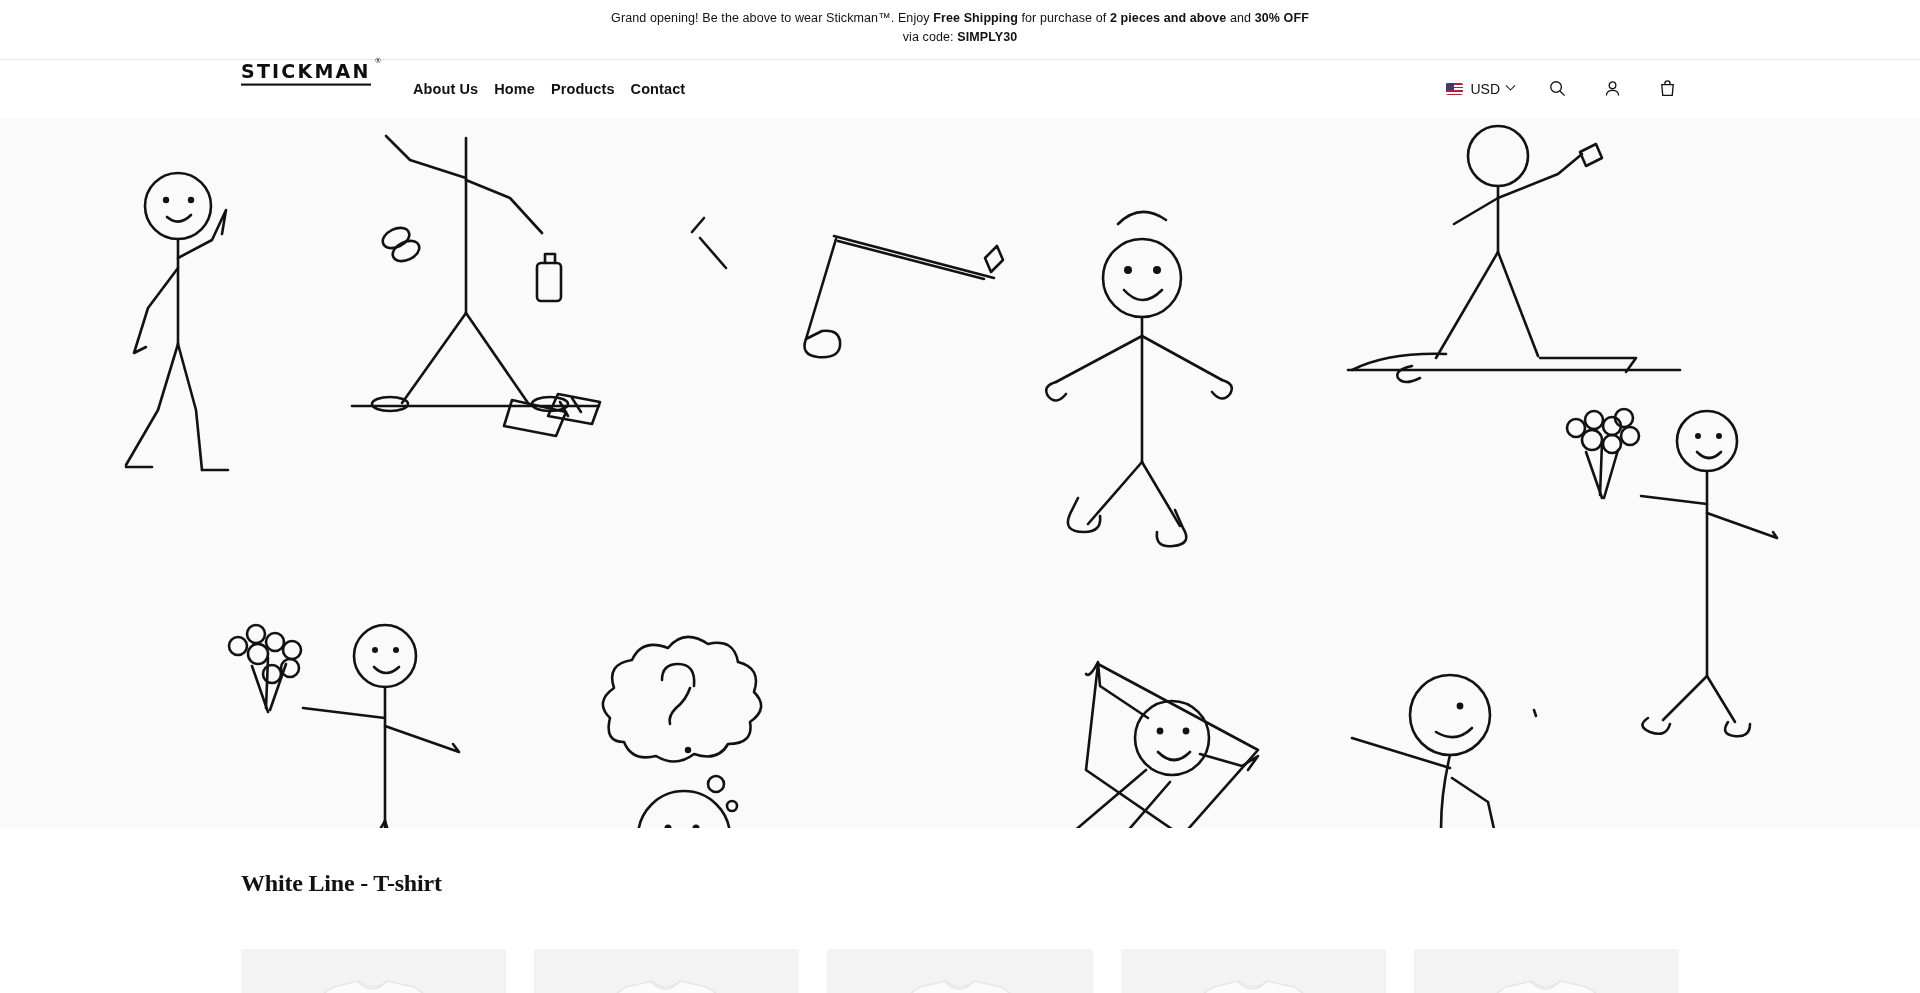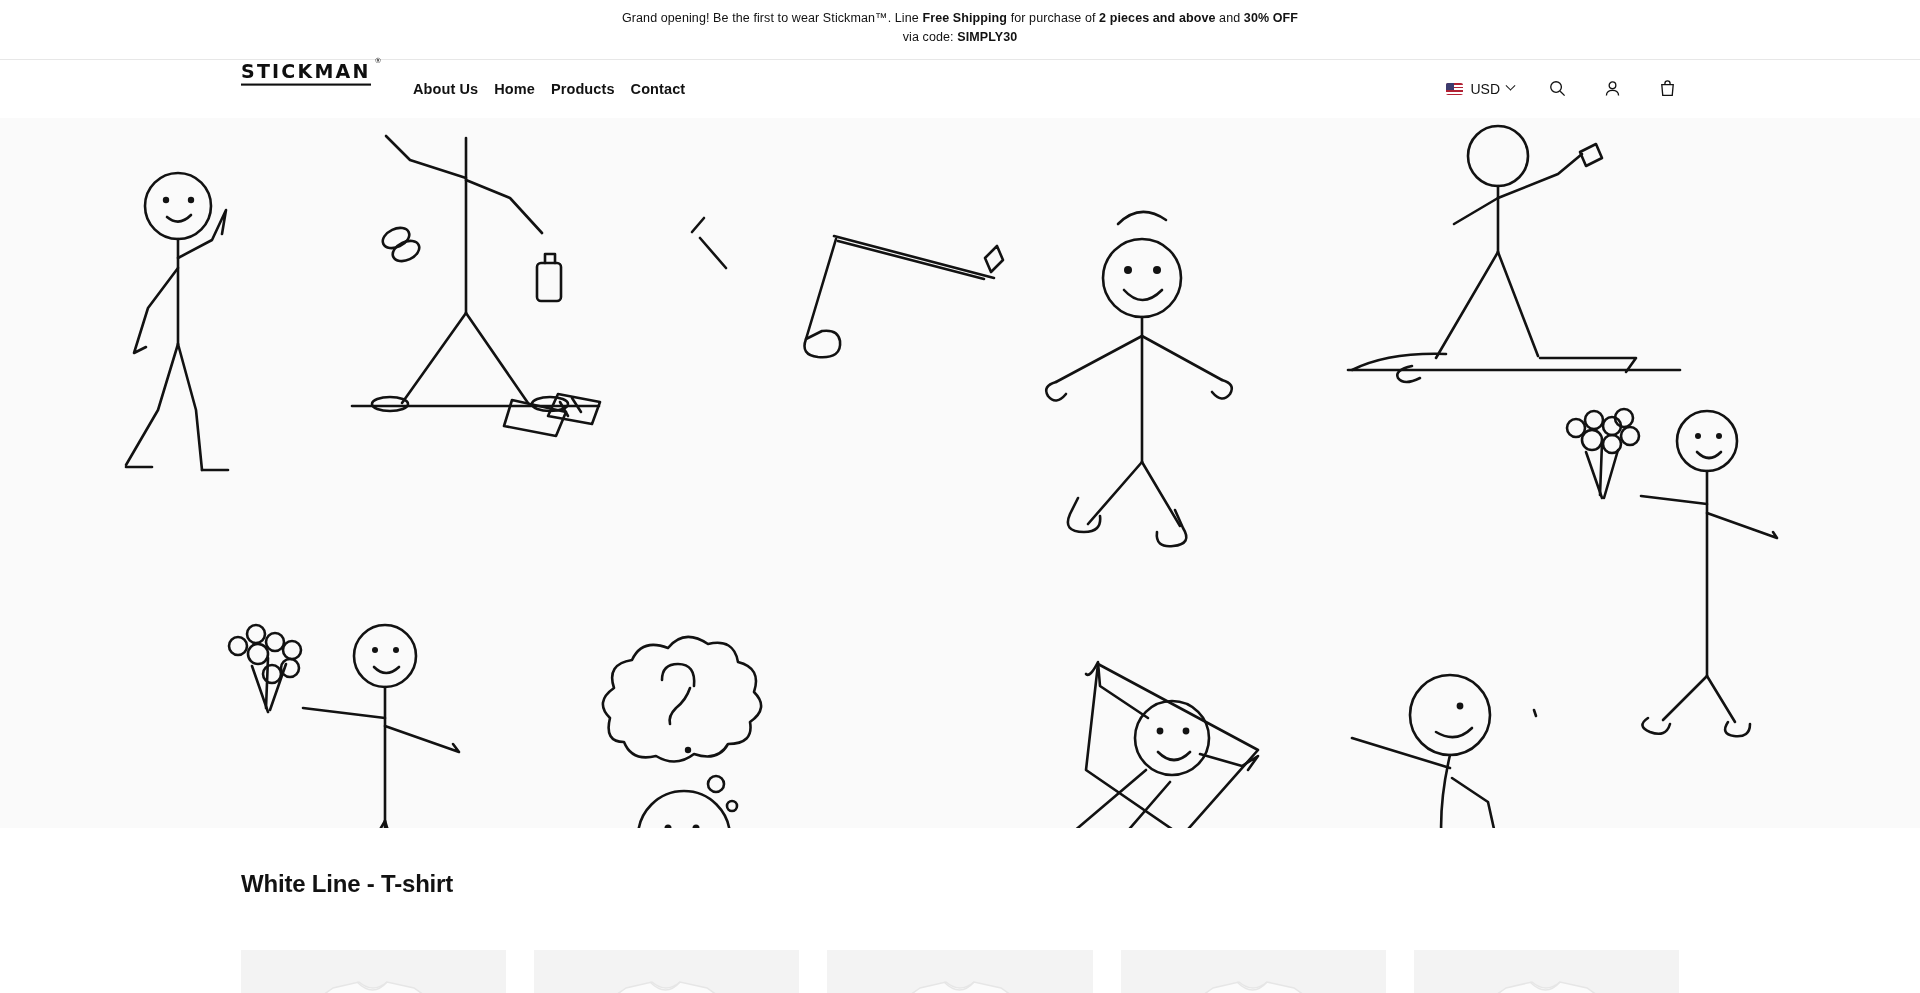--- a/index.html
+++ b/index.html
@@ -168,21 +168,21 @@
   
   .section {
     padding: 42px 0 0 0;
     background: #ffffff;
   }
   .section-title {
     font-size: 24px;
     font-weight: 700;
     letter-spacing: -0.2px;
     margin-left: 241px;
-    font-family: Liberation Sans, sans-serif;
+    font-family: Liberation Serif, serif;
   }
   .product-row {
     display: flex;
     gap: 28px;
     padding: 52px 241px 0 241px;
   }
   .product-card { flex: 1; }
   .product-img {
     width: 100%;
     height: 200px;
@@ -198,21 +198,21 @@
     top: 18px;
     width: 165px;
     height: 200px;
   }
 </style>
 </head>
 <body>
 
 <div class="announcement">
   <div>
-    <span>Grand opening! Be the first to wear Stickman™. Line </span><b>Free Shipping</b><span> for purchase of </span><b>2 pieces and above</b><span> and </span><b>30% OFF</b>
+    <span>Grand opening! Be the above to wear Stickman™. Enjoy </span><b>Free Shipping</b><span> for purchase of </span><b>2 pieces and above</b><span> and </span><b>30% OFF</b>
   </div>
   <div>
     <span>via code: </span><b>SIMPLY30</b>
   </div>
 </div>
 
 <header class="header">
   <div class="logo-wrap">
     <div class="logo">
       <span>STICKMAN</span>

